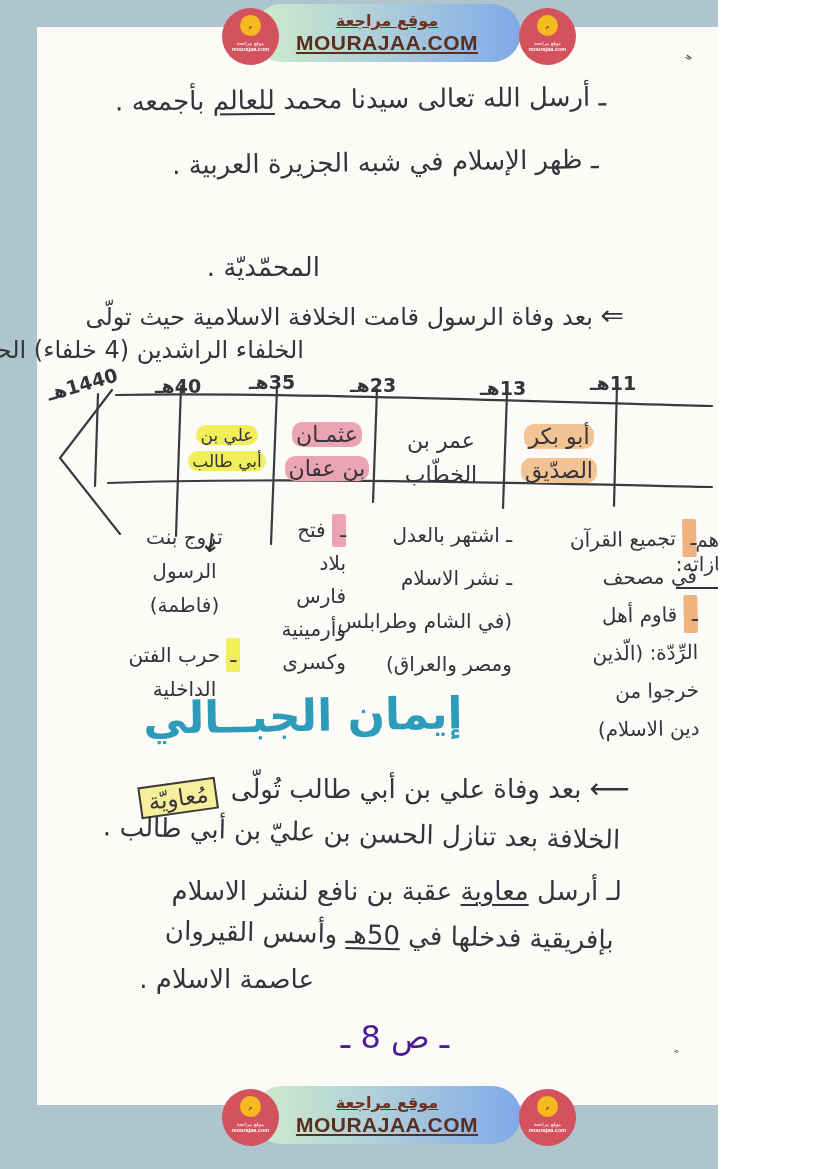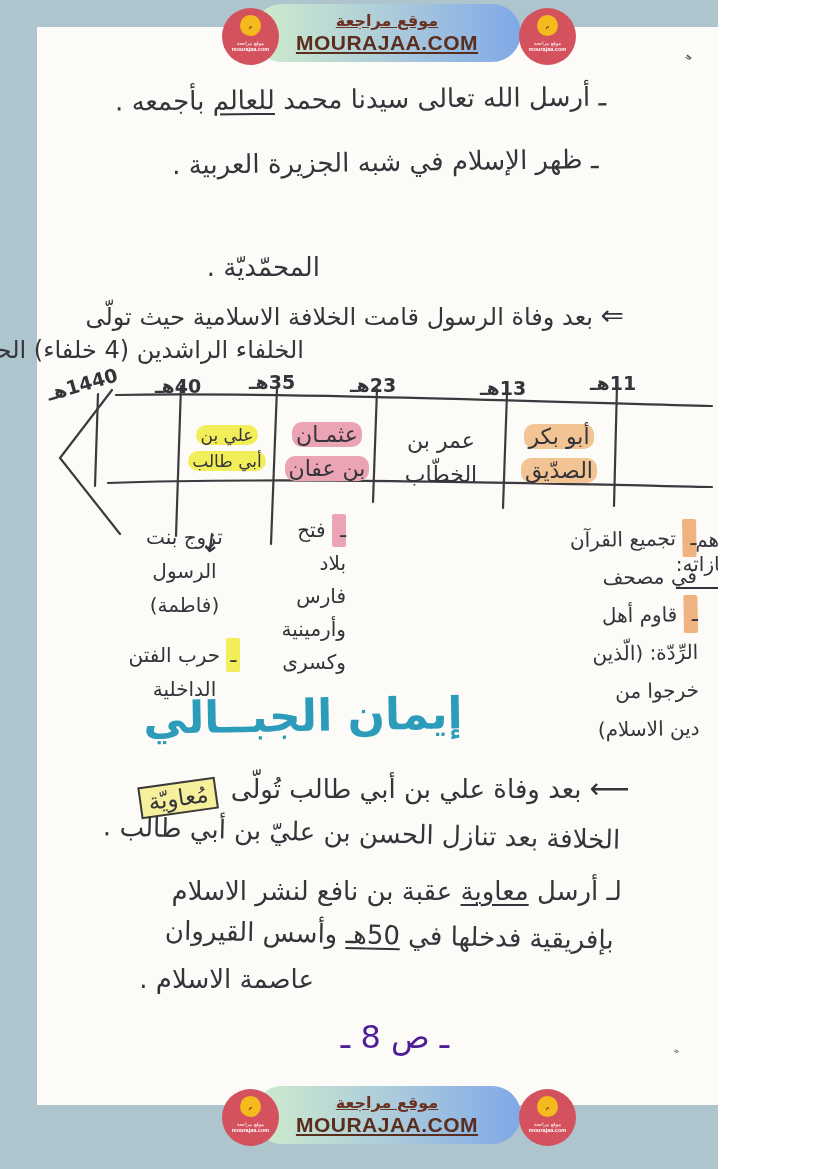--- a/index.html
+++ b/index.html
@@ -158,20 +158,26 @@
 
   <div class="col col-abubakr">
     <div class="ln"><span class="dash peach">ـ</span><span> تجميع القرآن</span></div>
     <div class="ln">في مصحف</div>
     <div class="ln"><span class="dash peach">ـ</span><span> قاوم أهل</span></div>
     <div class="ln">الرِّدّة: (الّذين</div>
     <div class="ln">خرجوا من</div>
     <div class="ln">دين الاسلام)</div>
   </div>
 
+  <div class="col col-umar">
+    <div class="ln">ـ اشتهر بالعدل</div>
+    <div class="ln">ـ نشر الاسلام</div>
+    <div class="ln">(في الشام وطرابلس</div>
+    <div class="ln">ومصر والعراق)</div>
+  </div>
 
   <div class="col col-uthman">
     <div class="ln"><span class="dash pink">ـ</span><span> فتح</span></div>
     <div class="ln">بلاد</div>
     <div class="ln">فارس</div>
     <div class="ln">وأرمينية</div>
     <div class="ln">وكسرى</div>
   </div>
 
   <div class="col col-ali">

